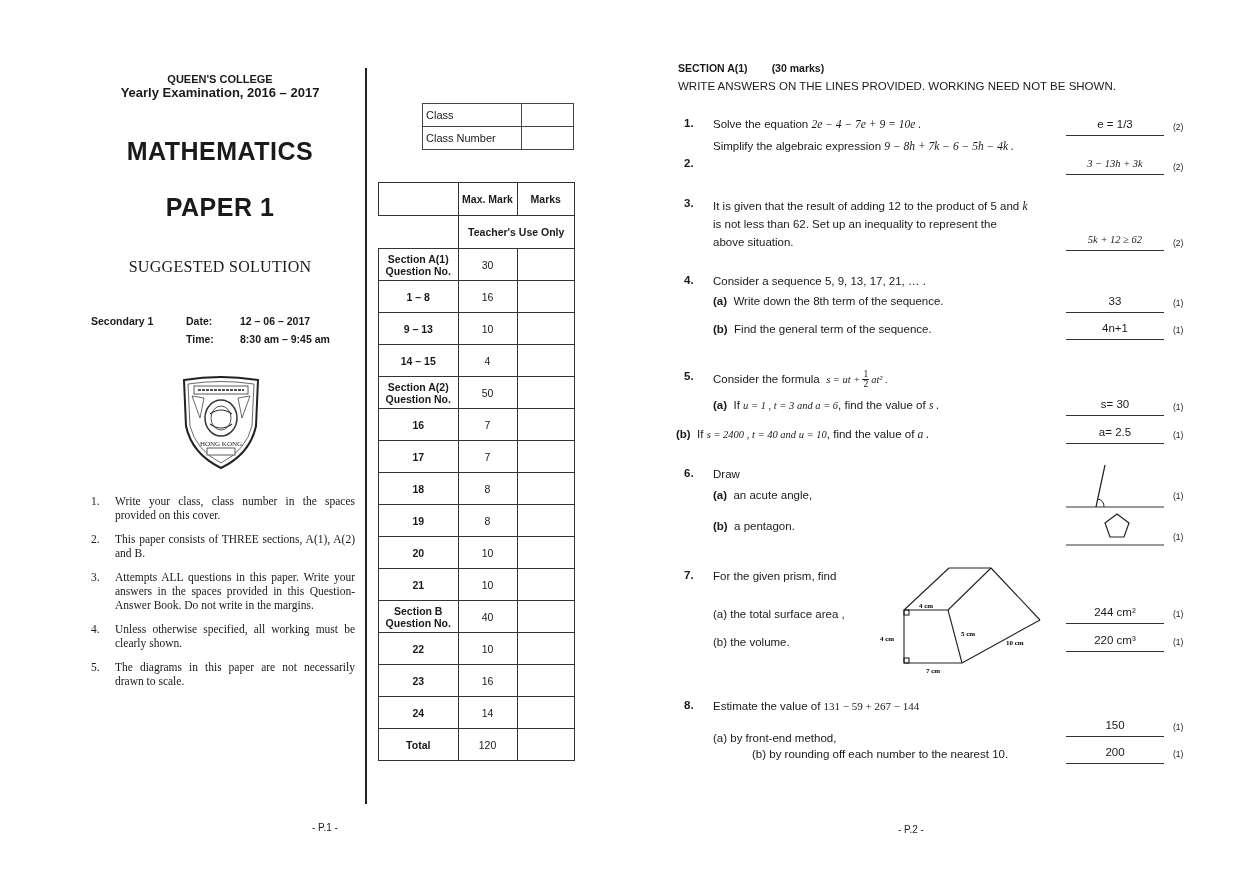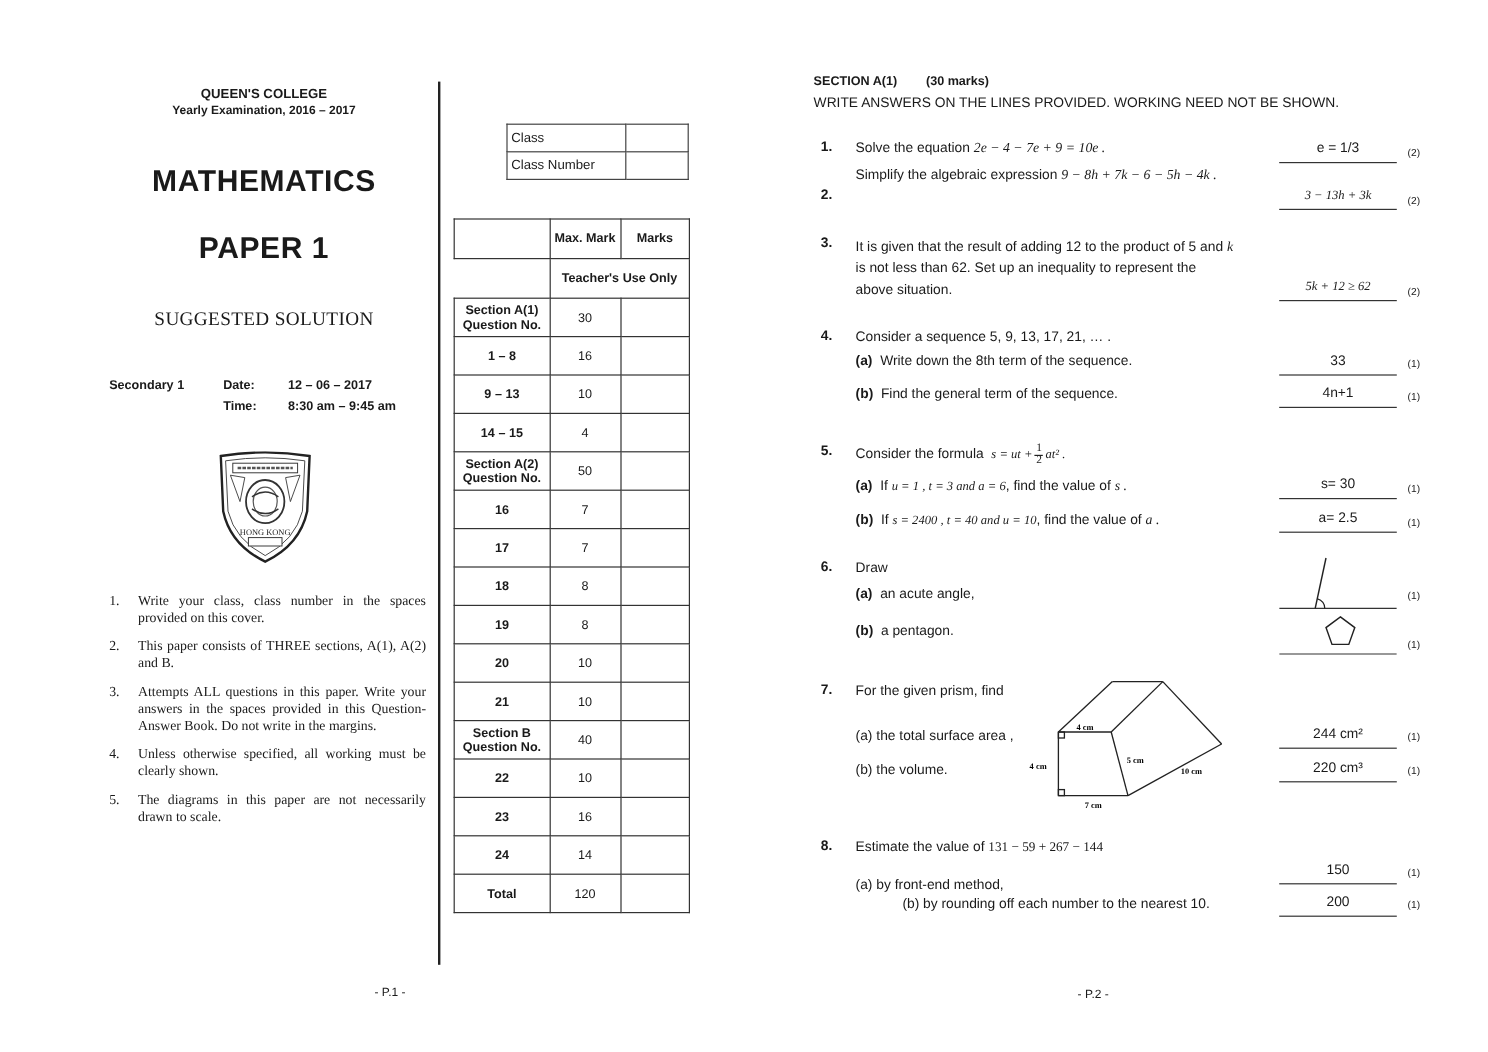--- a/index.html
+++ b/index.html
@@ -20,21 +20,21 @@
   .qn { position:absolute; font-size:11.5px; font-weight:bold; }
   .ans { position:absolute; width:98px; text-align:center; font-size:11.5px; border-bottom:1px solid #333; padding-bottom:5px; }
   .mk { position:absolute; font-size:8.5px; }
   .math { font-family:"Liberation Serif", serif; font-style:italic; font-size:11.5px; }
   .pg { position:absolute; font-size:10px; }
 </style>
 </head>
 <body>
 
 <div class="abs hdr" style="left:120px;top:72px;width:200px;">QUEEN'S COLLEGE</div>
-<div class="abs hdr" style="left:120px;top:86px;width:200px;font-size:10px;">Yearly Examination, 2016 – 2017</div>
+<div class="abs hdr" style="left:120px;top:86px;width:200px;font-size:13px;">Yearly Examination, 2016 – 2017</div>
 <div class="abs title-big" style="left:95px;top:137px;width:250px;font-size:25px;">MATHEMATICS</div>
 <div class="abs title-big" style="left:95px;top:193px;width:250px;font-size:25px;">PAPER 1</div>
 <div class="abs serif" style="left:95px;top:258px;width:250px;text-align:center;font-size:16px;letter-spacing:0.3px;">SUGGESTED SOLUTION</div>
 
 <div class="abs" style="left:91px;top:315px;font-size:10.5px;font-weight:bold;">Secondary 1</div>
 <div class="abs" style="left:186px;top:315px;font-size:10.5px;font-weight:bold;">Date:</div>
 <div class="abs" style="left:240px;top:315px;font-size:10.5px;font-weight:bold;">12 – 06 – 2017</div>
 <div class="abs" style="left:186px;top:333px;font-size:10.5px;font-weight:bold;">Time:</div>
 <div class="abs" style="left:240px;top:333px;font-size:10.5px;font-weight:bold;">8:30 am – 9:45 am</div>
 
@@ -231,21 +231,21 @@
   <span class="math" style="font-size:10.5px;">s = ut +</span>
   <span style="display:inline-flex;flex-direction:column;align-items:center;font-family:'Liberation Serif',serif;font-size:9.5px;line-height:9px;margin:0 2px;">
     <span style="border-bottom:1px solid #222;padding:0 1px;">1</span>
     <span>2</span>
   </span>
   <span class="math" style="font-size:10.5px;">at² .</span>
 </div>
 <div class="abs q" style="left:713px;top:398px;"><b>(a)</b>&nbsp; <span>If</span> <span class="math" style="font-size:10.5px;">u = 1 ,  t = 3  and  a = 6</span><span>, find the value of</span> <span class="math">s .</span></div>
 <div class="ans" style="left:1066px;top:398px;">s= 30</div>
 <div class="mk" style="left:1173px;top:402px;">(1)</div>
-<div class="abs q" style="left:713px;top:427px;"><b>(b)</b>&nbsp; <span>If</span> <span class="math" style="font-size:10.5px;">s = 2400 ,  t = 40  and  u = 10</span><span>, find the value of</span> <span class="math">a .</span></div>
+<div class="abs q" style="left:676px;top:427px;"><b>(b)</b>&nbsp; <span>If</span> <span class="math" style="font-size:10.5px;">s = 2400 ,  t = 40  and  u = 10</span><span>, find the value of</span> <span class="math">a .</span></div>
 <div class="ans" style="left:1066px;top:426px;">a= 2.5</div>
 <div class="mk" style="left:1173px;top:430px;">(1)</div>
 
 <div class="qn" style="left:684px;top:467px;">6.</div>
 <div class="abs q" style="left:713px;top:467px;">Draw</div>
 <div class="abs q" style="left:713px;top:488px;"><b>(a)</b>&nbsp; <span>an acute angle,</span></div>
 <div class="abs q" style="left:713px;top:519px;"><b>(b)</b>&nbsp; <span>a pentagon.</span></div>
 <div class="abs" style="left:1066px;top:460px;width:98px;height:88px;">
   <svg width="98" height="88" viewBox="0 0 98 88">
     <g>
@@ -260,21 +260,21 @@
   </svg>
 </div>
 <div class="mk" style="left:1173px;top:491px;">(1)</div>
 <div class="mk" style="left:1173px;top:532px;">(1)</div>
 
 <div class="qn" style="left:684px;top:569px;">7.</div>
 <div class="abs q" style="left:713px;top:569px;">For the given prism, find</div>
 <div class="abs q" style="left:713px;top:607px;">(a) the total surface area ,</div>
 <div class="abs q" style="left:713px;top:635px;">(b) the volume.</div>
 
-<div class="abs" style="left:852px;top:563px;width:170px;height:115px;">
+<div class="abs" style="left:874px;top:563px;width:170px;height:115px;">
   <svg width="170" height="115" viewBox="0 0 170 115" font-family="Liberation Serif, serif" font-size="7" font-weight="bold">
     <g fill="none" stroke="#222" stroke-width="1.1">
       <line x1="30" y1="47" x2="30" y2="100"></line>
       <line x1="30" y1="100" x2="88" y2="100"></line>
       <line x1="30" y1="47" x2="74" y2="47"></line>
       <line x1="74" y1="47" x2="88" y2="100"></line>
       <line x1="30" y1="47" x2="75" y2="5"></line>
       <line x1="75" y1="5" x2="117" y2="5"></line>
       <line x1="74" y1="47" x2="117" y2="5"></line>
       <line x1="117" y1="5" x2="166" y2="57"></line>

